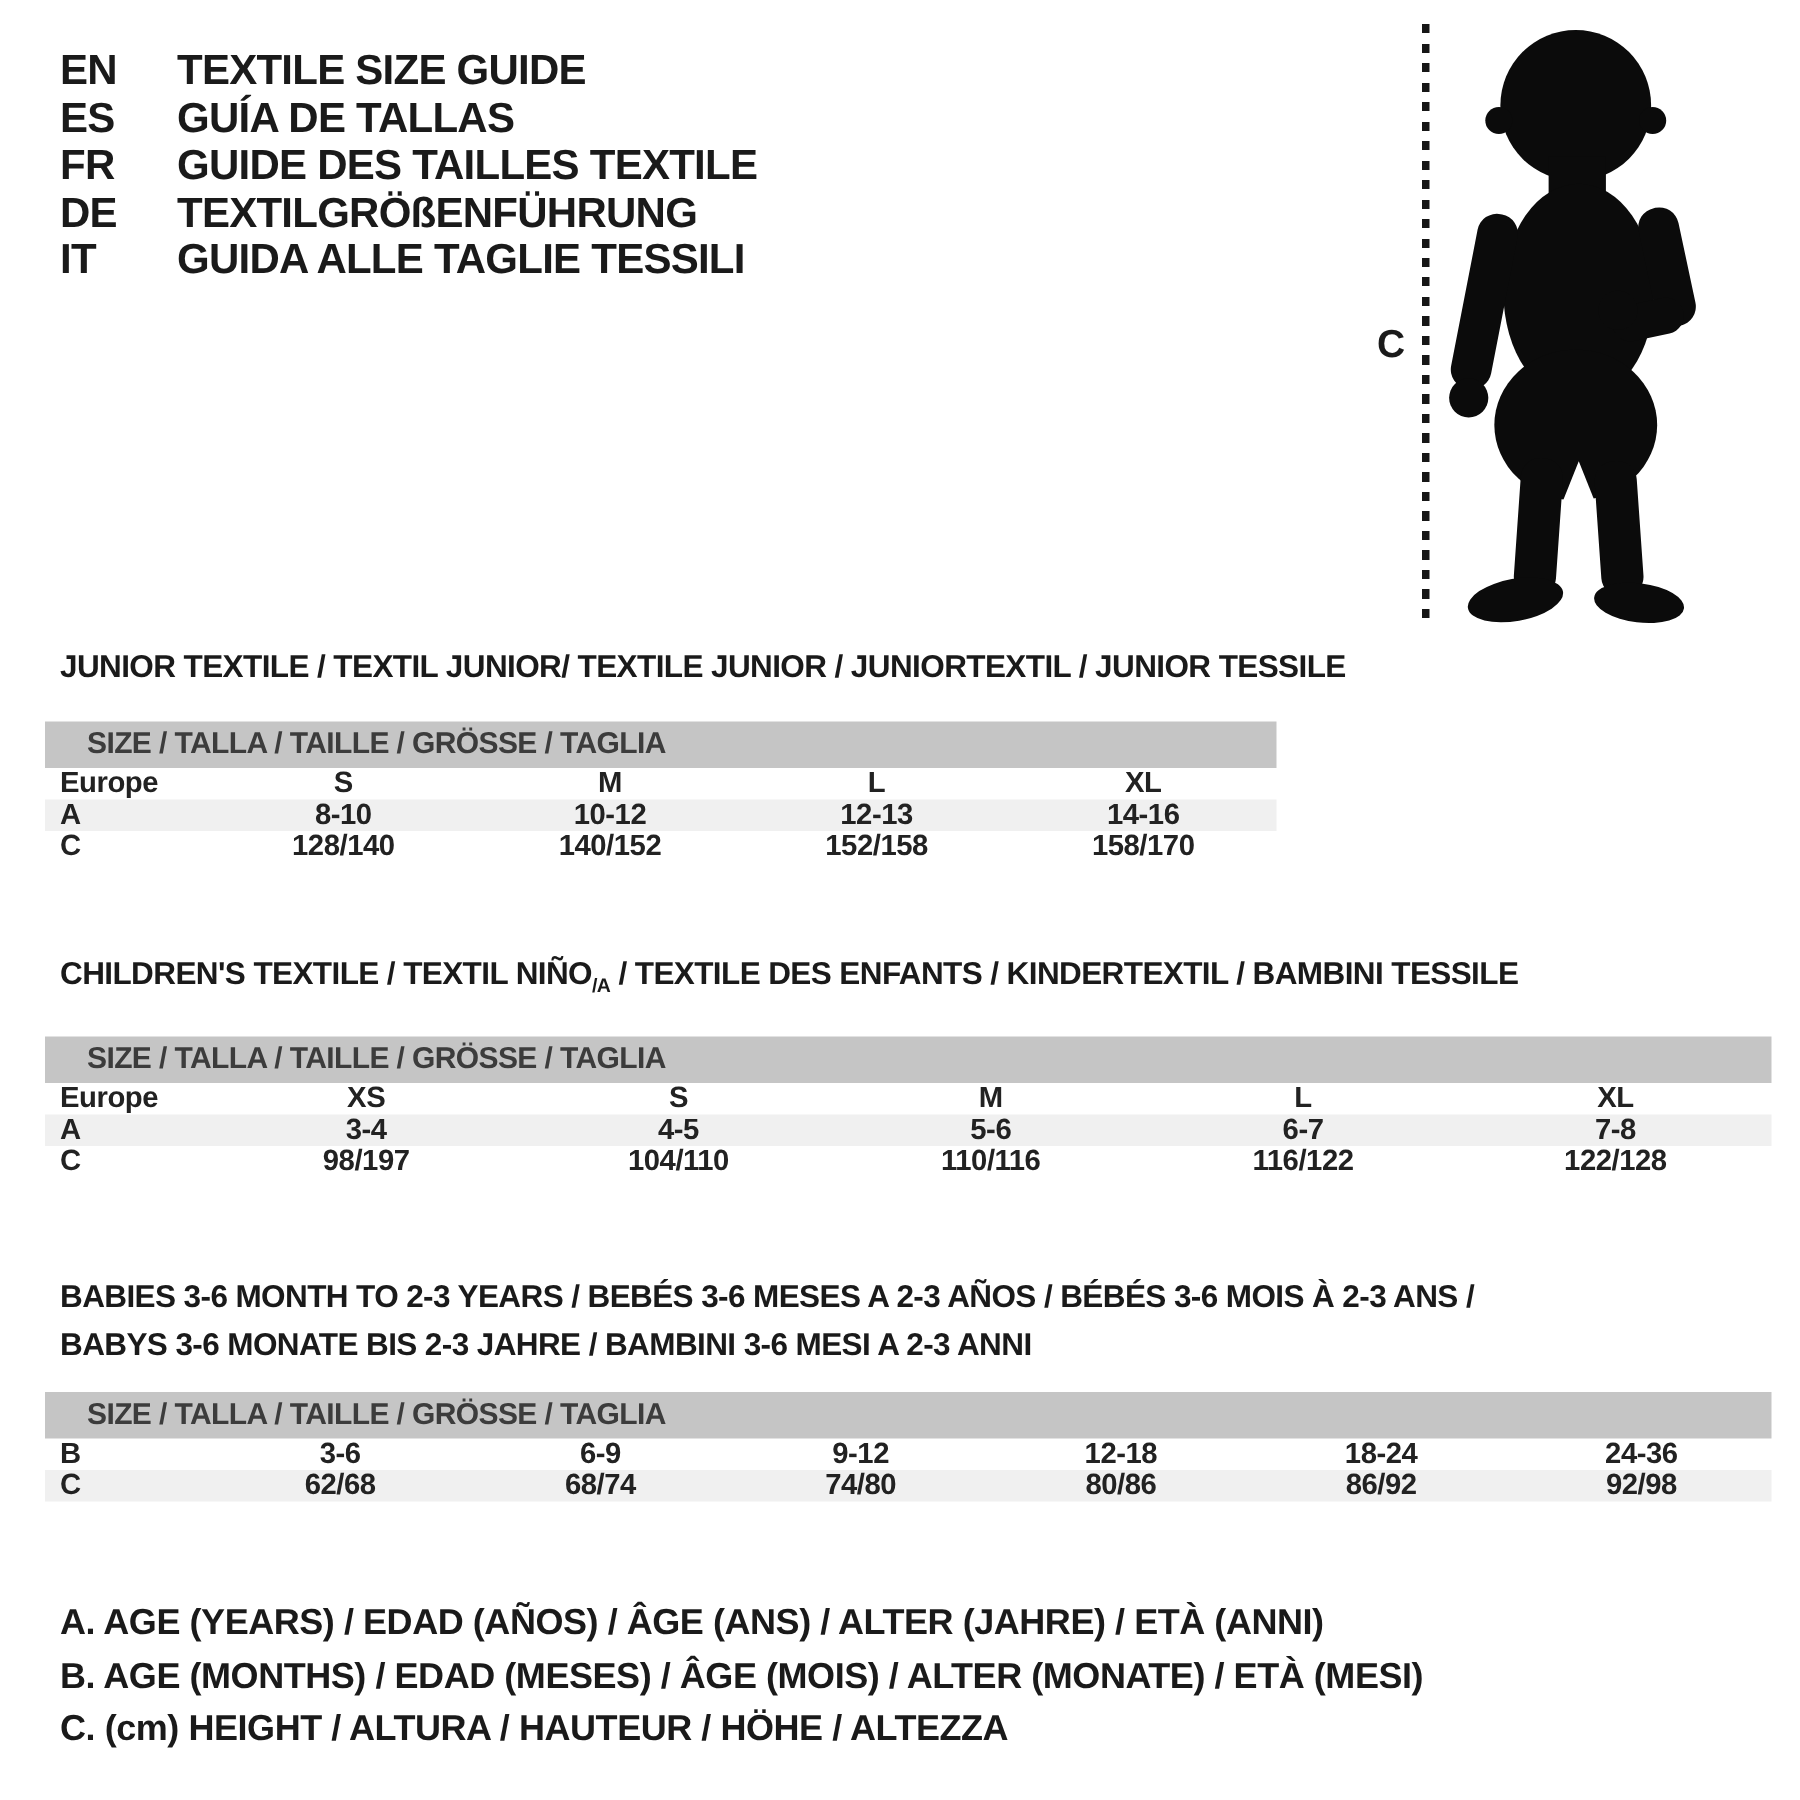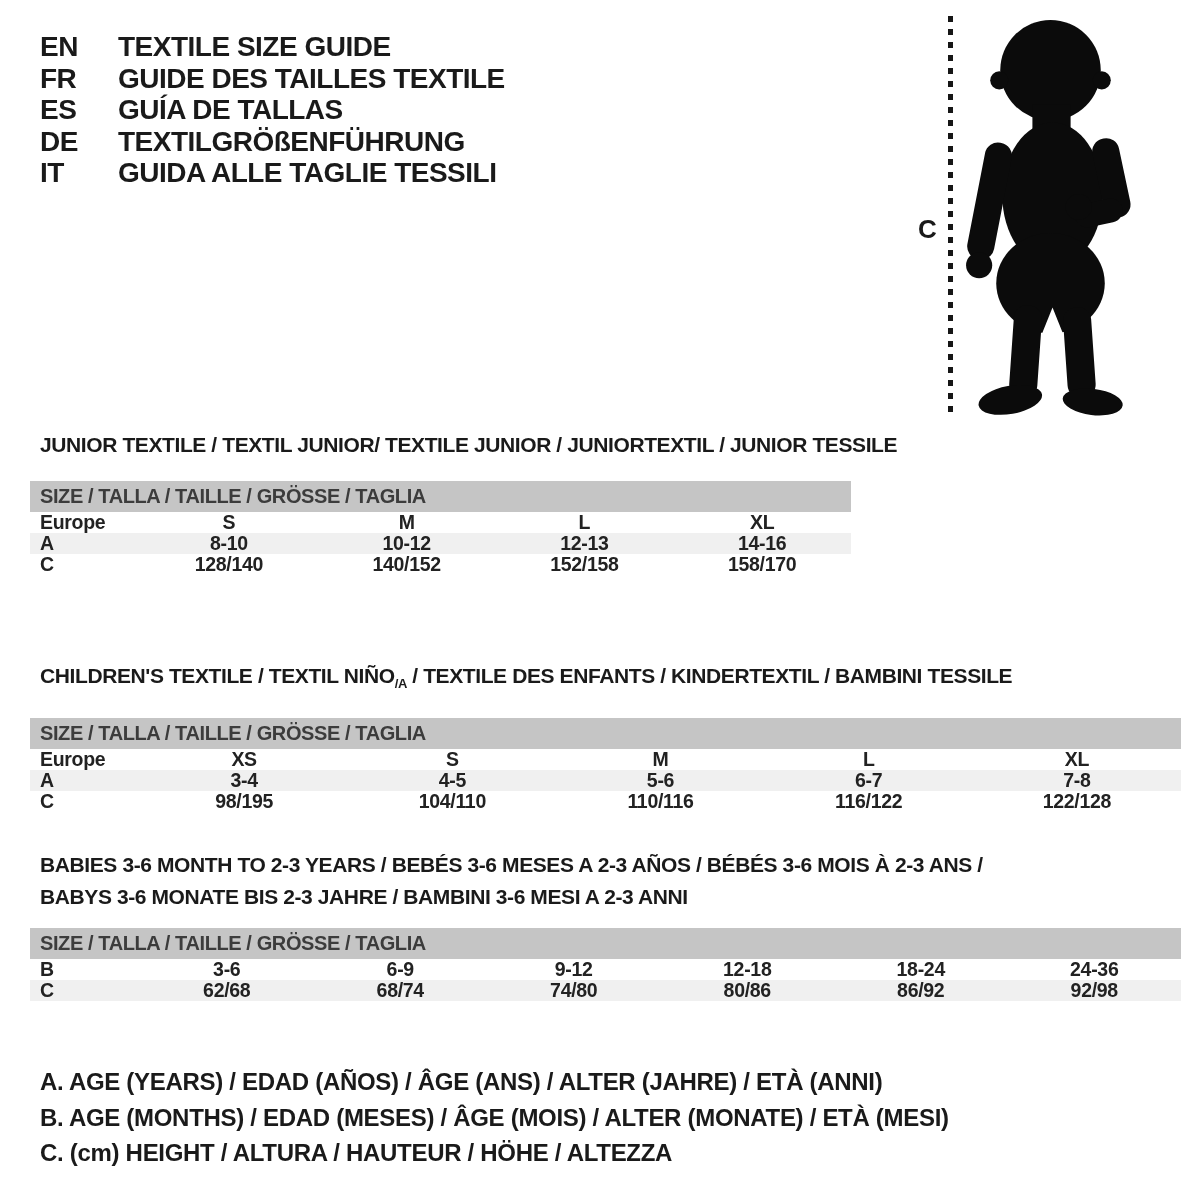--- a/index.html
+++ b/index.html
@@ -19,35 +19,35 @@
   
   .figure-c-label{position:absolute;left:918px;top:214px;font-size:26px;font-weight:bold;}
   .measure-line{
     position:absolute;left:948px;top:16px;width:5px;height:399px;
     background:repeating-linear-gradient(to bottom,#161616 0 6px,transparent 6px 13px);
   }
   .toddler-svg{position:absolute;left:960px;top:14px;}
   
   .section{position:absolute;left:30px;}
   #junior-section{top:433px;width:821px;}
-  #children-section{top:664px;width:1151px;}
+  #children-section{top:638px;width:1151px;}
   #babies-section{top:849px;width:1151px;}
   .section-title{
     font-size:21px;font-weight:bold;letter-spacing:-0.4px;
     padding-left:10px;white-space:nowrap;
   }
   #junior-section .section-title{margin-bottom:24px;}
   #children-section .section-title{margin-bottom:27px;}
   #babies-section .title-line{line-height:32px;}
   #babies-section .title-block{margin-bottom:15px;}
   .sub{font-size:13px;vertical-align:sub;}
   .size-table{width:100%;}
   .thead{
     height:31px;background:#c5c5c5;display:flex;align-items:center;
-    padding-left:10px;box-sizing:border-box;
+    padding-left:28px;box-sizing:border-box;
     font-size:20px;font-weight:bold;letter-spacing:-0.4px;color:#3c3c3c;
   }
   .trow{
     display:flex;align-items:center;height:21px;
     font-size:19.5px;font-weight:bold;letter-spacing:-0.3px;color:#222;
   }
   .trow.shaded{background:#f0f0f0;}
   .tlabel{width:110px;padding-left:10px;box-sizing:border-box;}
   .tcell{flex:1;text-align:center;}
   
@@ -56,26 +56,26 @@
 </style>
 </head>
 <body>
 
 <div class="lang-block">
   <div class="lang-row">
     <span class="lang-code">EN</span>
     <span class="lang-title">TEXTILE SIZE GUIDE</span>
   </div>
   <div class="lang-row">
+    <span class="lang-code">ES</span>
+    <span class="lang-title">GUÍA DE TALLAS</span>
+  </div>
+  <div class="lang-row">
     <span class="lang-code">FR</span>
     <span class="lang-title">GUIDE DES TAILLES TEXTILE</span>
-  </div>
-  <div class="lang-row">
-    <span class="lang-code">ES</span>
-    <span class="lang-title">GUÍA DE TALLAS</span>
   </div>
   <div class="lang-row">
     <span class="lang-code">DE</span>
     <span class="lang-title">TEXTILGRÖßENFÜHRUNG</span>
   </div>
   <div class="lang-row">
     <span class="lang-code">IT</span>
     <span class="lang-title">GUIDA ALLE TAGLIE TESSILI</span>
   </div>
 </div>
@@ -155,21 +155,21 @@
     <div class="trow shaded">
       <span class="tlabel">A</span>
       <span class="tcell">3-4</span>
       <span class="tcell">4-5</span>
       <span class="tcell">5-6</span>
       <span class="tcell">6-7</span>
       <span class="tcell">7-8</span>
     </div>
     <div class="trow">
       <span class="tlabel">C</span>
-      <span class="tcell">98/195</span>
+      <span class="tcell">98/197</span>
       <span class="tcell">104/110</span>
       <span class="tcell">110/116</span>
       <span class="tcell">116/122</span>
       <span class="tcell">122/128</span>
     </div>
   </div>
 </div>
 
 <div class="section" id="babies-section">
   <div class="title-block">

